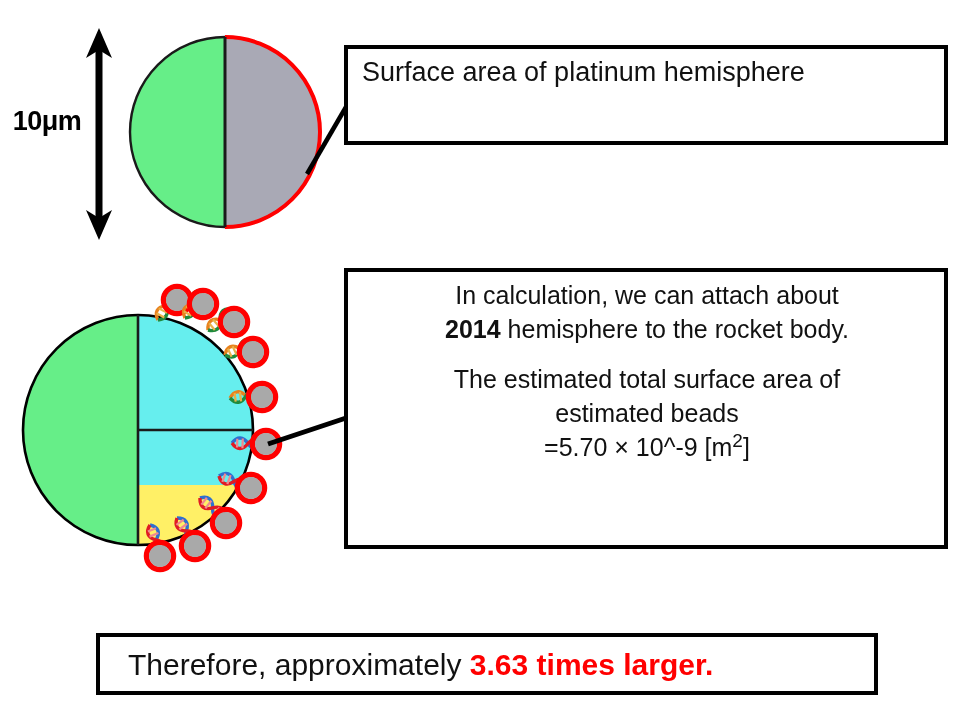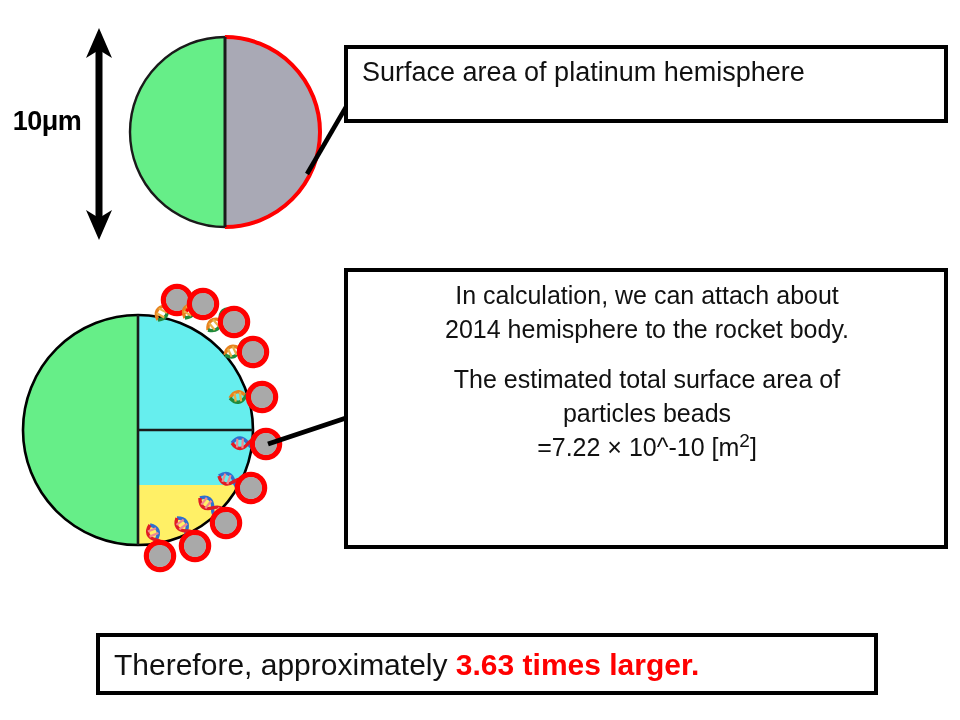--- a/index.html
+++ b/index.html
@@ -56,39 +56,39 @@
   .callout-inner {
     padding: 6px 12px 6px 14px;
   }
   .ln {
     font-size: 26px;
     line-height: 1.30;
     color: #111111;
     white-space: nowrap;
   }
   .ln.blank { height: 20px; }
-  .bold { font-weight: normal; }
+  .bold { font-weight: bold; }
   .sup {
     font-size: 19px;
     vertical-align: super;
     line-height: 0;
   }
 
-  #callout-hemisphere { left: 344px; top: 45px; width: 604px; height: 78px; }
+  #callout-hemisphere { left: 344px; top: 45px; width: 604px; height: 100px; }
   #callout-hemisphere .ln { font-size: 27px; line-height: 1.32; }
 
   #callout-beads { left: 344px; top: 268px; width: 604px; height: 281px; text-align: center; }
   #callout-beads .ln { font-size: 25px; line-height: 1.36; }
   #callout-beads .ln.blank { height: 16px; }
 
   #callout-conclusion {
     left: 96px; top: 633px; width: 782px; height: 62px;
   }
   #callout-conclusion .callout-inner { padding: 0; height: 100%; display: flex; align-items: center; }
-  #callout-conclusion .ln { font-size: 30px; padding-left: 14px; }
+  #callout-conclusion .ln { font-size: 30px; padding-left: 28px; }
   .red-emph { color: #ff0000; font-weight: bold; }
 </style>
 </head>
 <body>
 
 <div class="stage">
 
   <div class="scale-label">10μm</div>
 
   <svg class="svg-layer" viewBox="0 0 960 720" xmlns="http://www.w3.org/2000/svg">
@@ -245,22 +245,22 @@
       <div class="ln">Surface area of platinum hemisphere</div>
     </div>
   </div>
 
   <div class="callout" id="callout-beads">
     <div class="callout-inner">
       <div class="ln">In calculation,  we can attach about</div>
       <div class="ln"><span class="bold">2014</span><span> hemisphere to the rocket body.</span></div>
       <div class="ln blank"></div>
       <div class="ln">The estimated total surface area of</div>
-      <div class="ln">particles beads</div>
-      <div class="ln"><span>=7.22 × 10^-10 [m</span><span class="sup">2</span><span>]</span></div>
+      <div class="ln">estimated beads</div>
+      <div class="ln"><span>=5.70 × 10^-9 [m</span><span class="sup">2</span><span>]</span></div>
     </div>
   </div>
 
   <div class="callout" id="callout-conclusion">
     <div class="callout-inner">
       <div class="ln"><span>Therefore, approximately </span><span class="red-emph">3.63 times larger.</span></div>
     </div>
   </div>
 
 </div>

